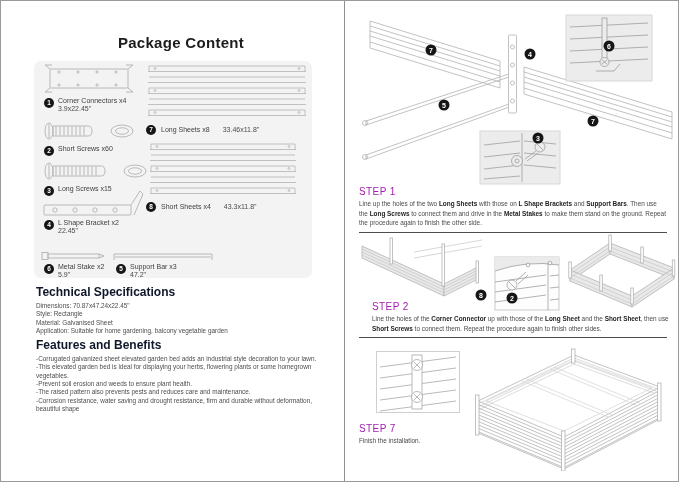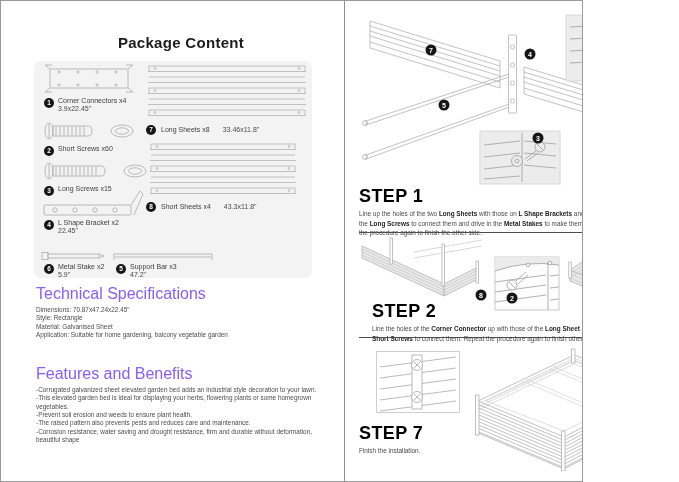--- a/index.html
+++ b/index.html
@@ -1,48 +1,48 @@
 <!DOCTYPE html>
 <html><head>
 <meta charset="utf-8">
 <style>
   html,body{margin:0;padding:0;background:#fff;}
   .sheet{
-    position:relative;width:583px;height:482px;background:#fff;
+    position:relative;width:679px;height:482px;background:#fff;
     border:1px solid #9a9a9a;box-sizing:border-box;overflow:hidden;
     font-family:"Liberation Sans","DejaVu Sans",sans-serif;color:#333;
   }
   .abs{position:absolute;}
   
   .left-page{position:absolute;left:0;top:0;width:343px;height:480px;}
   .page-title{position:absolute;left:0;top:33px;width:360px;text-align:center;
     font-size:15px;font-weight:700;color:#1c1c1c;letter-spacing:.3px;}
   .package-box{position:absolute;left:33px;top:60px;width:278px;height:217px;
     background:#f3f3f3;border-radius:7px;}
   .item-label{position:absolute;display:flex;align-items:flex-start;gap:4px;}
   .badge{display:inline-flex;flex:0 0 auto;width:10px;height:10px;border-radius:50%;
     background:#161616;color:#fff;font-size:6.5px;font-weight:700;
     align-items:center;justify-content:center;line-height:1;margin-top:1px;}
   .lbl{font-size:7px;line-height:1.18;color:#3e3e3e;}
   .lbl .sz{color:#4a4a4a;}
   .sheet-label{position:absolute;display:flex;align-items:center;gap:5px;
     font-size:7px;color:#3e3e3e;}
   .sheet-label .sz{margin-left:8px;color:#4a4a4a;}
   .section{position:absolute;left:35px;width:300px;}
-  .section h2{margin:0 0 3px 0;font-size:16px;font-weight:400;color:#8b5cf6;}
+  .section h2{margin:0 0 3px 0;font-size:12px;font-weight:700;color:#0f172a;}
   .spec-line,.feat-line{font-size:6.4px;line-height:1.3;color:#4d4d4d;}
   
   .right-page{position:absolute;left:343px;top:0;width:336px;height:480px;
     border-left:1px solid #8f8f8f;box-sizing:border-box;}
   .illus{position:absolute;}
   .ibadge{position:absolute;width:11px;height:11px;border-radius:50%;background:#161616;
     color:#fff;font-size:7px;font-weight:700;display:flex;align-items:center;
     justify-content:center;line-height:1;transform:translate(-50%,-50%);z-index:3;}
   .step{position:absolute;width:308px;}
-  .step h2{margin:0 0 2px 0;font-size:18px;font-weight:700;color:#000000;letter-spacing:.4px;}
+  .step h2{margin:0 0 2px 0;font-size:10px;font-weight:400;color:#a21caf;letter-spacing:.4px;}
   .step p{margin:0;font-size:6.4px;line-height:1.5;color:#4a4a4a;}
   .step p .b{font-weight:700;color:#232323;}
   .divider{position:absolute;width:308px;border-top:1px solid #4d4d4d;height:0;}
   svg{display:block;}
 </style>
 </head>
 <body>
 
 <div class="sheet">
 
@@ -198,21 +198,21 @@
     </div>
 
     <div class="section" style="top:284px">
       <h2>Technical Specifications</h2>
       <div class="spec-line">Dimensions:  70.87x47.24x22.45"</div>
       <div class="spec-line">Style: Rectangle</div>
       <div class="spec-line">Material: Galvanised Sheet</div>
       <div class="spec-line">Application: Suitable for home gardening, balcony vegetable garden</div>
     </div>
 
-    <div class="section" style="top:364px">
+    <div class="section" style="top:337px">
       <h2>Features and Benefits</h2>
       <div class="feat-line">-Corrugated galvanized sheet elevated garden bed adds an industrial style decoration to your lawn.</div>
       <div class="feat-line">-This elevated garden bed is ideal for displaying your herbs, flowering plants or some homegrown vegetables.</div>
       <div class="feat-line">-Prevent soil erosion and weeds to ensure plant health.</div>
       <div class="feat-line">-The raised pattern also prevents pests and reduces care and maintenance.</div>
       <div class="feat-line">-Corrosion resistance, water saving and drought resistance, firm and durable without deformation, beautiful shape</div>
     </div>
   </div>
 
   <div class="right-page">

